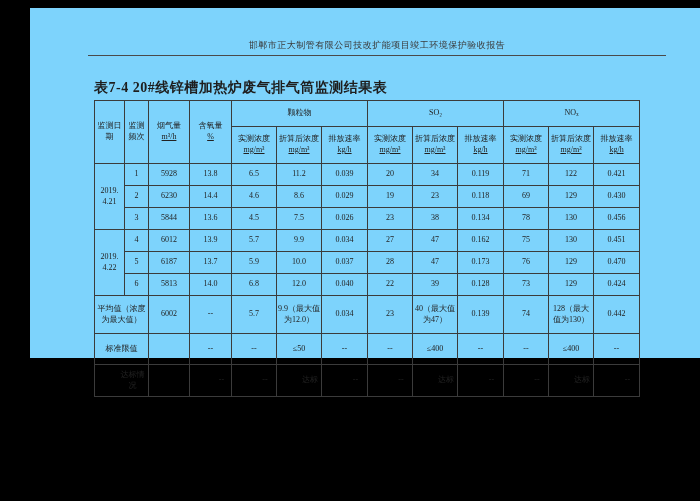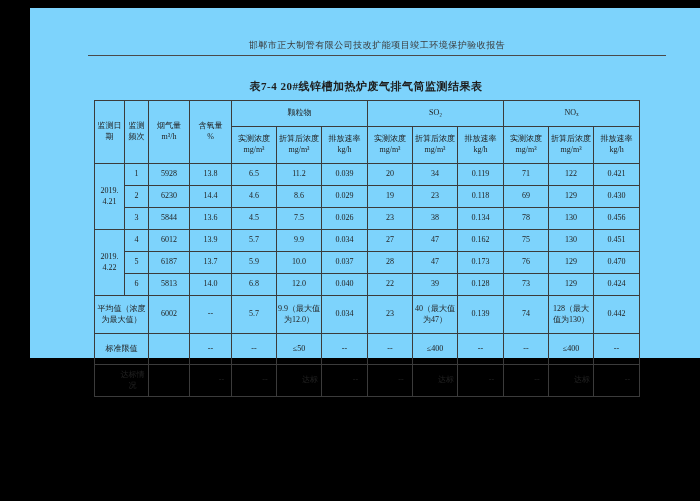--- a/index.html
+++ b/index.html
@@ -22,22 +22,21 @@
     text-align: center;
     font-size: 9px; line-height: 10px;
     color: #3a3a3a;
     letter-spacing: 0.5px;
     padding-bottom: 5px;
     border-bottom: 1.5px solid #4a4a4a;
   }
   .table-title {
     position: absolute;
     top: 71px; left: 64px; width: 544px;
-    text-align: center;
-    font-size: 11px;
+    font-size: 14px;
     font-weight: bold;
     color: #1e1e1e;
     letter-spacing: 0.5px;
   }
   table.results {
     position: absolute;
     top: 92px; left: 64px;
     width: 545px;
     border-collapse: collapse;
     table-layout: fixed;
@@ -54,21 +53,21 @@
     overflow: hidden;
     word-break: break-all;
   }
   tr.group-row th { height: 23px; margin-top: 44px; }
   tr.sub-row th { height: 34px; margin-top: 42px; }
   tr.data-row td { height: 19px; }
   tr.avg-row td { height: 35px; }
   tr.limit-row td { height: 28px; }
   tr.comp-row td { height: 29px; padding-left: 23px; }
   td.date-cell { white-space: pre-line; }
-  .unit { display: block; }
+  .unit { display: block; text-decoration: underline; }
   .page-number {
     position: absolute;
     top: 424px; left: 0; width: 668px;
     text-align: center;
     font-size: 8.5px;
     color: #222;
     font-family: "Liberation Sans", sans-serif;
   }
 </style>
 </head>

